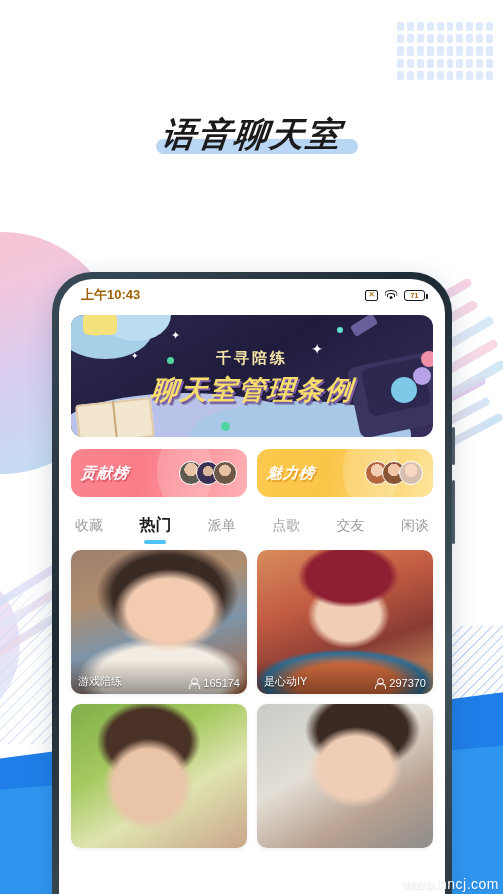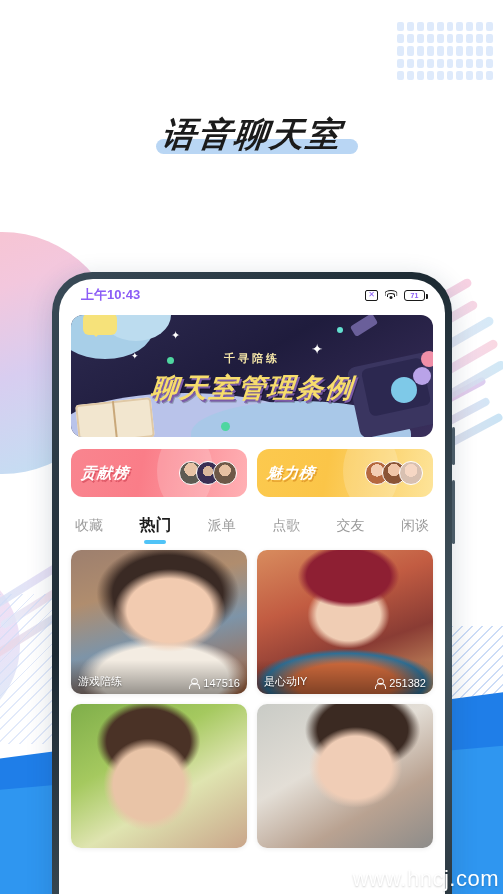--- a/index.html
+++ b/index.html
@@ -129,21 +129,21 @@
     overflow:hidden;
     position:relative;
   }
   .side-btn { position:absolute; right:-3px; width:3px; border-radius:2px; background:#4a5b67; }
   .side-btn.b1 { top:155px; height:38px; }
   .side-btn.b2 { top:208px; height:64px; }
 
   
   .statusbar {
     height:32px; display:flex; align-items:center; justify-content:space-between;
-    padding:0 20px 0 22px; font-size:13px; color:#8b5cf6; font-weight:600;
+    padding:0 20px 0 22px; font-size:13px; color:#a16207; font-weight:600;
   }
   .status-right { display:flex; align-items:center; gap:6px; }
   .ico-sig {
     width:13px; height:11px; border:1.3px solid #1a1a1a; border-radius:2px;
     display:flex; align-items:center; justify-content:center;
     font-size:8px; line-height:1; font-weight:700;
   }
   .ico-wifi { width:14px; height:11px; position:relative; }
   .ico-wifi i { position:absolute; left:50%; transform:translateX(-50%); border:1.3px solid #1a1a1a; border-bottom:none; border-radius:50% 50% 0 0; }
   .ico-wifi i:nth-child(1){ width:13px; height:6px; top:0; }
@@ -180,21 +180,21 @@
   .banner .dotg1   { position:absolute; left:96px; top:42px; width:7px; height:7px; background:#4fd6a0; border-radius:50%; }
   .banner .dotg2   { position:absolute; right:90px; top:12px; width:6px; height:6px; background:#63e0d0; border-radius:50%; }
   .banner .dotg3   { position:absolute; left:150px; bottom:6px; width:9px; height:9px; background:#4fd6a0; border-radius:50%; }
   .banner .pen     { position:absolute; right:56px; top:4px; width:26px; height:12px; background:#6a5f9a; border-radius:3px; transform:rotate(-32deg); }
   .banner .spark   { position:absolute; color:#fff; font-size:11px; }
   .banner .s1 { left:100px; top:14px; }
   .banner .s2 { right:110px; top:26px; font-size:14px; }
   .banner .s3 { left:60px; top:36px; font-size:9px; }
   .banner-text { position:absolute; inset:0; display:flex; flex-direction:column; align-items:center; justify-content:center; padding-top:4px; }
   .banner-sub {
-    font-size:11px; color:#f5e6a8; letter-spacing:3px; font-weight:bold; margin-bottom:4px;
+    font-size:15px; color:#f5e6a8; letter-spacing:3px; font-weight:bold; margin-bottom:4px;
   }
   .banner-main {
     font-size:27px; font-weight:bold; letter-spacing:2px; font-style:italic;
     color:#f7dd6c; text-shadow:2px 2px 0 #7b5ba8, 3px 3px 0 rgba(0,0,0,.25);
     transform:skewX(-5deg);
   }
 
   
   .ranks { display:flex; gap:10px; margin-top:12px; }
   .rank {
@@ -284,21 +284,21 @@
 
   
   .watermark { position:absolute; right:4px; bottom:2px; z-index:20; text-align:center; }
   .wm-logo {
     font-size:39px; font-weight:bold; letter-spacing:1px; line-height:.95;
     background:linear-gradient(100deg,#d4713a 0%,#e8b27a 22%,#6a6f78 46%,#3c4c5e 62%,#f2f4f6 82%,#cfd6dd 100%);
     -webkit-background-clip:text; background-clip:text; color:transparent;
     -webkit-text-stroke:1.2px rgba(255,255,255,.55);
     filter:drop-shadow(0 1px 1px rgba(0,0,0,.25));
   }
-  .wm-url { font-size:22px; color:#ffffff; letter-spacing:.5px; margin-top:-4px; text-shadow:0 1px 2px rgba(0,0,0,.18); }
+  .wm-url { font-size:14px; color:#ffffff; letter-spacing:.5px; margin-top:-4px; text-shadow:0 1px 2px rgba(0,0,0,.18); }
 </style>
 </head>
 <body>
 
 <div class="bg-layer">
   <div class="dot-grid">
     <i></i>
       <i></i>
       <i></i>
       <i></i>
@@ -452,33 +452,33 @@
         <div class="tab"><span>闲谈</span></div>
       </div>
 
       <div class="rooms">
         <div class="room">
           <div class="room-img img-a">
             <div class="room-meta">
               <span class="room-name">游戏陪练</span>
               <span class="room-count">
                 <i class="ico-users"></i>
-                <span>147516</span>
+                <span>165174</span>
               </span>
             </div>
           </div>
         </div>
 
         <div class="room">
           <div class="room-img img-b">
             <div class="room-meta">
               <span class="room-name">是心动IY</span>
               <span class="room-count">
                 <i class="ico-users"></i>
-                <span>251382</span>
+                <span>297370</span>
               </span>
             </div>
           </div>
         </div>
 
         <div class="room">
           <div class="room-img img-c"></div>
 
         </div>
 

